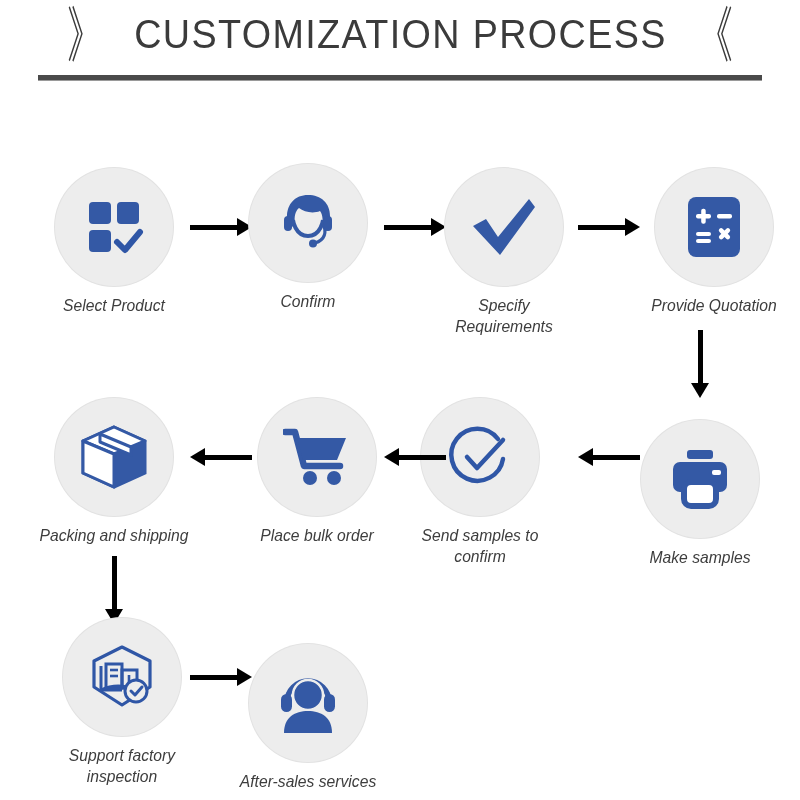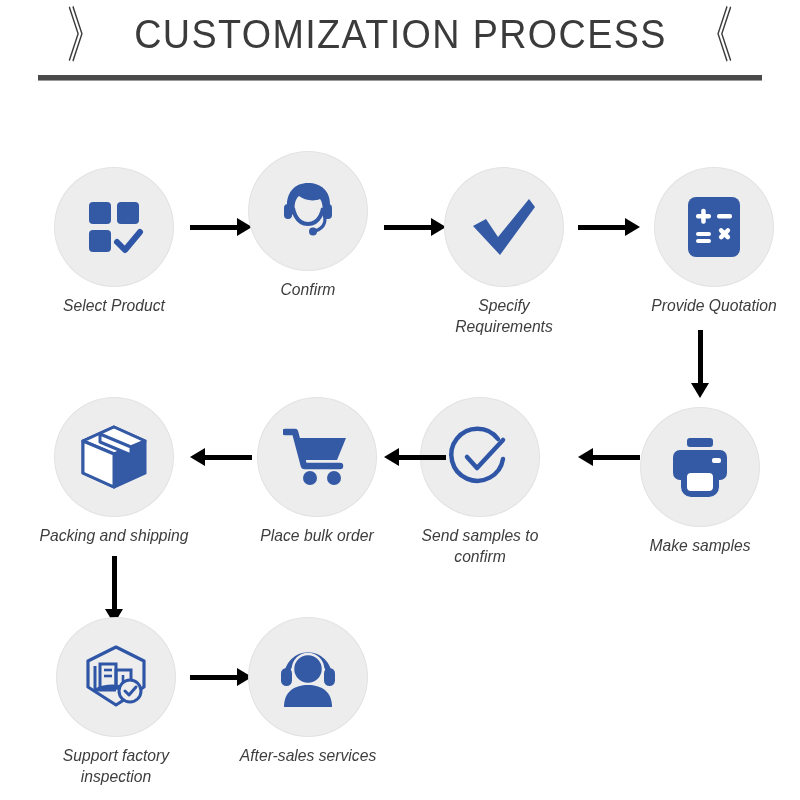--- a/index.html
+++ b/index.html
@@ -161,21 +161,21 @@
     </span>
   </div>
   <div class="node-label">Select Product</div>
 </div>
 
 <div class="arrow-h" style="left:190px; top:209px; width:62px; height:36px;">
   <div class="arrow-line-h" style="left:0; width:50px;"></div>
   <div class="arrow-head-r"></div>
 </div>
 
-<div class="node" style="left:228px; top:152px;">
+<div class="node" style="left:228px; top:164px;">
   <div class="circle">
     <span>
       <svg width="66" height="66" viewBox="0 0 66 66">
         <path d="M33 5 C20 5 12 14 12 27 C12 33 13 37 15 40 L20 33 C19 28 20 21 24 18 C29 22 38 24 45 21 C48 25 48 31 47 36 L52 41 C54 37 55 32 55 26 C55 13 46 5 33 5 Z" fill="#3459a5"></path>
         <path d="M18 30 C18 30 20 46 33 46 C46 46 48 30 48 30" fill="none" stroke="#3459a5" stroke-width="4"></path>
         <path d="M48 34 C52 42 50 50 40 53" fill="none" stroke="#3459a5" stroke-width="3.2"></path>
         <circle cx="38" cy="53.5" r="4" fill="#3459a5"></circle>
         <rect x="9" y="26" width="8" height="15" rx="4" fill="#3459a5"></rect>
         <rect x="49" y="26" width="8" height="15" rx="4" fill="#3459a5"></rect>
       </svg>
@@ -221,21 +221,21 @@
     </span>
   </div>
   <div class="node-label">Provide Quotation</div>
 </div>
 
 <div class="arrow-v" style="left:682px; top:330px; width:36px; height:68px;">
   <div class="arrow-line-v" style="top:0; height:56px;"></div>
   <div class="arrow-head-d"></div>
 </div>
 
-<div class="node" style="left:620px; top:408px;">
+<div class="node" style="left:620px; top:420px;">
   <div class="circle">
     <span>
       <svg width="64" height="62" viewBox="0 0 64 62">
         <rect x="19" y="2" width="26" height="9" rx="3" fill="#3459a5"></rect>
         <rect x="5" y="14" width="54" height="30" rx="7" fill="#3459a5"></rect>
         <rect x="44" y="22" width="9" height="5" rx="2" fill="#fff"></rect>
         <rect x="16" y="34" width="32" height="24" rx="7" fill="#fff" stroke="#3459a5" stroke-width="6"></rect>
       </svg>
     </span>
   </div>
@@ -296,21 +296,21 @@
     </span>
   </div>
   <div class="node-label">Packing and shipping</div>
 </div>
 
 <div class="arrow-v" style="left:96px; top:556px; width:36px; height:68px;">
   <div class="arrow-line-v" style="top:0; height:56px;"></div>
   <div class="arrow-head-d"></div>
 </div>
 
-<div class="node" style="left:36px; top:618px;">
+<div class="node" style="left:42px; top:618px;">
   <div class="circle">
     <span>
       <svg width="68" height="66" viewBox="0 0 68 66">
         <path d="M34 3 L62 17 L62 43 L34 61 L6 43 L6 17 Z" fill="none" stroke="#2f56a6" stroke-width="3.2" stroke-linejoin="round"></path>
         <path d="M13 22 L13 46 L34 46" fill="none" stroke="#2f56a6" stroke-width="3"></path>
         <rect x="18" y="20" width="16" height="24" fill="none" stroke="#2f56a6" stroke-width="3"></rect>
         <line x1="22" y1="26" x2="30" y2="26" stroke="#2f56a6" stroke-width="2.6"></line>
         <line x1="22" y1="32" x2="30" y2="32" stroke="#2f56a6" stroke-width="2.6"></line>
         <rect x="34" y="26" width="15" height="18" fill="none" stroke="#2f56a6" stroke-width="3"></rect>
         <line x1="41" y1="31" x2="41" y2="39" stroke="#2f56a6" stroke-width="2.6"></line>
@@ -322,21 +322,21 @@
   </div>
   <div class="node-label">Support factory
 inspection</div>
 </div>
 
 <div class="arrow-h" style="left:190px; top:659px; width:62px; height:36px;">
   <div class="arrow-line-h" style="left:0; width:50px;"></div>
   <div class="arrow-head-r"></div>
 </div>
 
-<div class="node" style="left:228px; top:618px;">
+<div class="node" style="left:228px; top:644px;">
   <div class="circle">
     <span>
       <svg width="66" height="62" viewBox="0 0 66 62">
         <path d="M12 30 A21 21 0 0 1 54 30" fill="none" stroke="#3459a5" stroke-width="5.5" stroke-linecap="round"></path>
         <rect x="6" y="22" width="11" height="18" rx="5.5" fill="#3459a5"></rect>
         <rect x="49" y="22" width="11" height="18" rx="5.5" fill="#3459a5"></rect>
         <circle cx="33" cy="23" r="15" fill="#3459a5" stroke="#ededed" stroke-width="2.5"></circle>
         <path d="M9 61 C9 45 20 39 33 39 C46 39 57 45 57 61 Z" fill="#3459a5"></path>
       </svg>
     </span>

